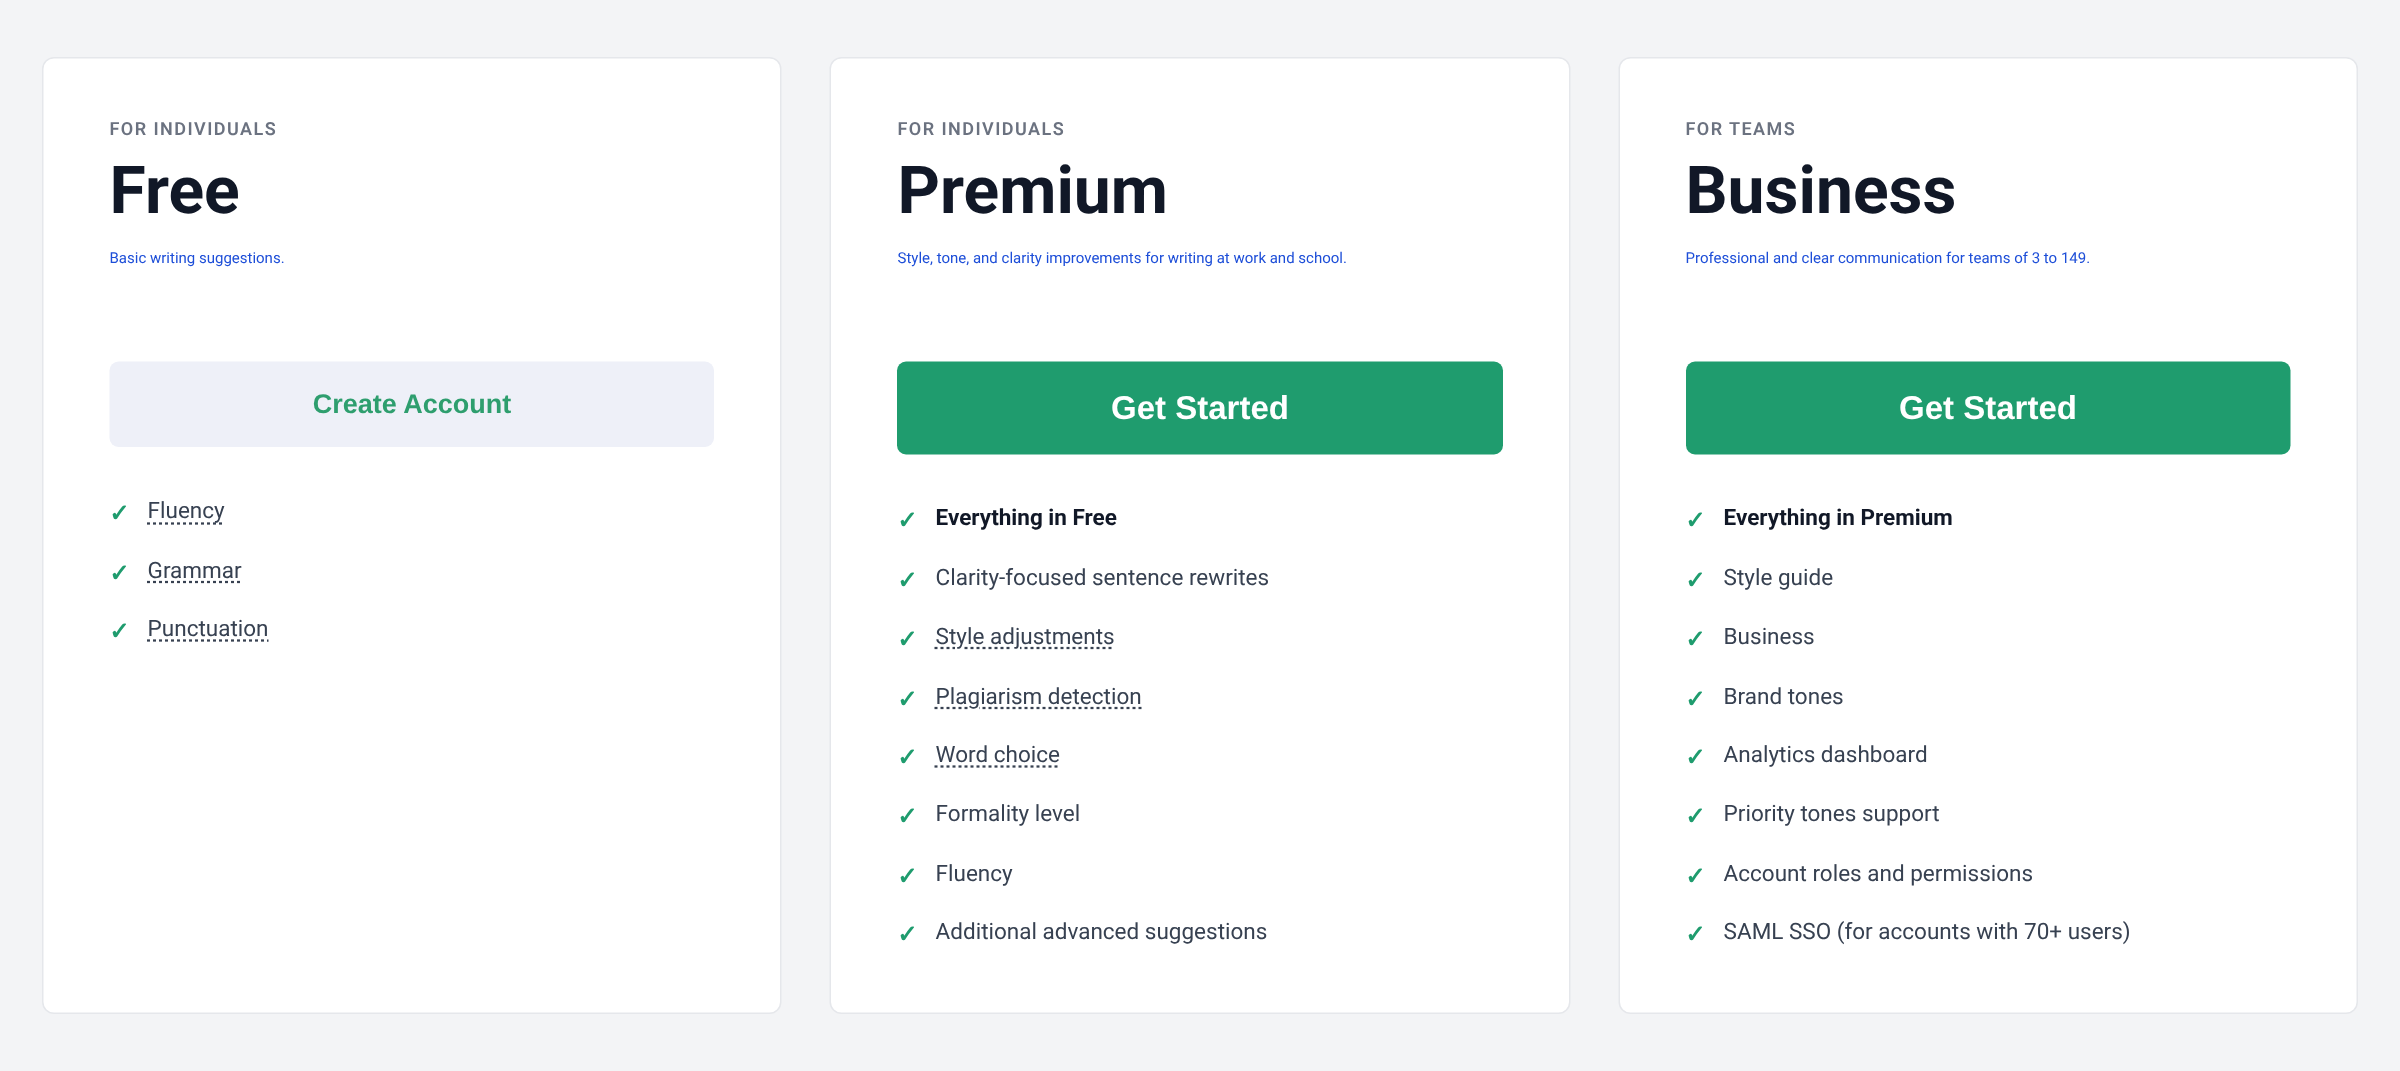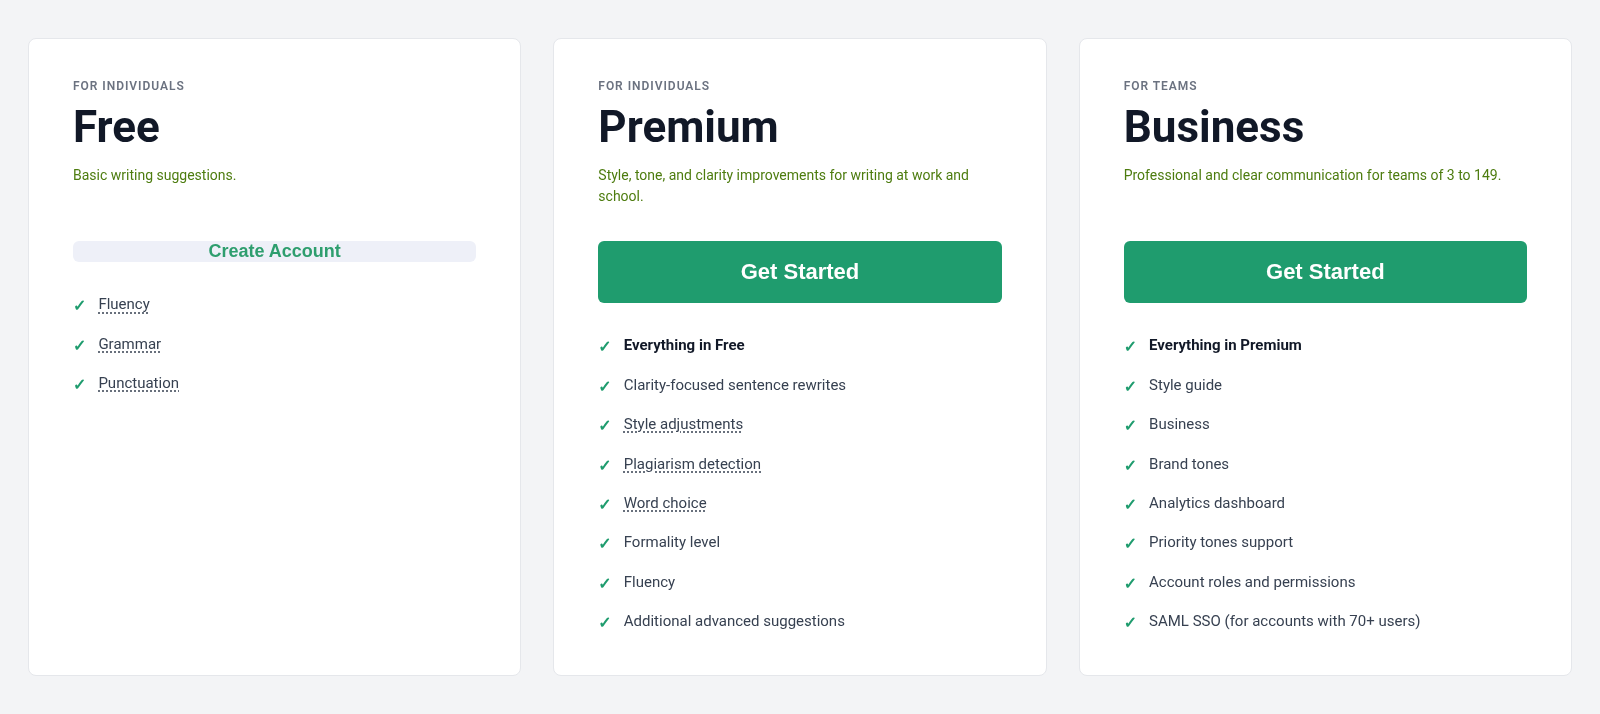--- a/index.html
+++ b/index.html
@@ -44,30 +44,31 @@
     }
 
     .plan-name {
       font-size: 44px;
       font-weight: 700;
       color: #111827;
       margin-bottom: 12px;
     }
 
     .plan-description {
-      font-size: 14px;
-      color: #4d7c0f;
+      font-size: 10px;
+      color: #1d4ed8;
       line-height: 1.5;
       margin-bottom: 28px;
       min-height: 48px;
     }
 
     .btn-create-account {
       display: block;
       width: 100%;
+      padding: 18px;
       background-color: #eef0f8;
       color: #2e9e6e;
       border: none;
       border-radius: 6px;
       font-size: 18px;
       font-weight: 700;
       cursor: pointer;
       text-align: center;
       margin-bottom: 32px;
     }

